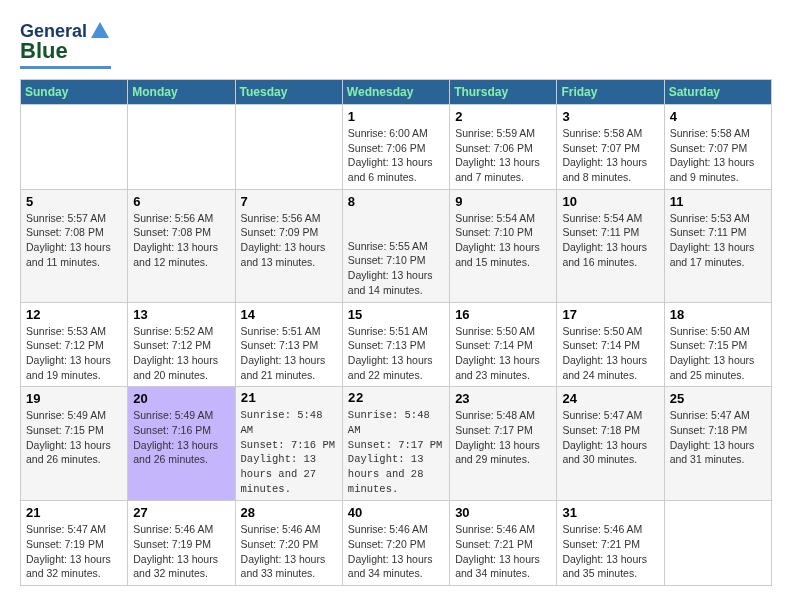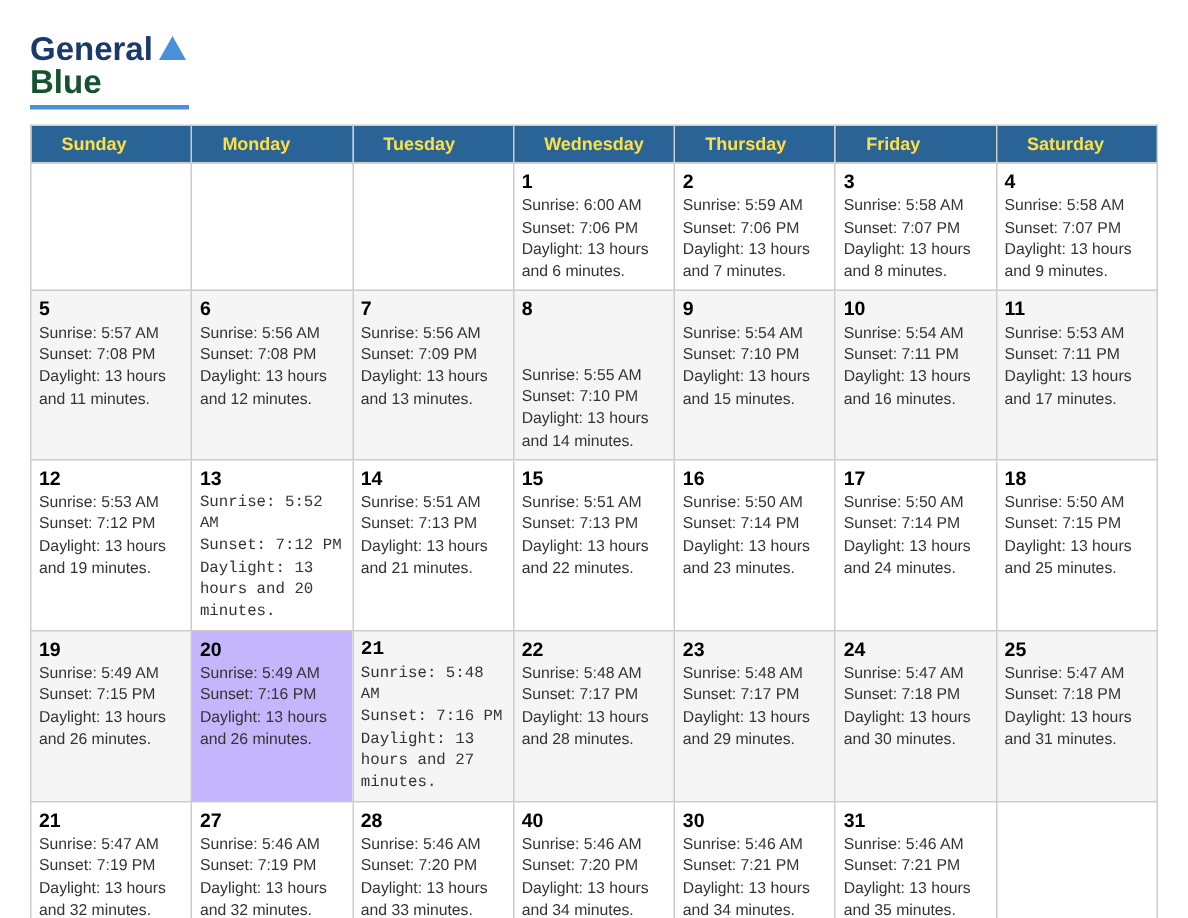--- a/index.html
+++ b/index.html
@@ -39,23 +39,23 @@
       font-size: 16px;
       color: #333;
     }
     .calendar-table {
       width: 100%;
       border-collapse: collapse;
       font-size: 11px;
     }
     .calendar-table th {
       background: #2a6496;
-      color: #fde047;
+      color: #86efac;
       text-align: left;
-      padding: 5px 20px;
+      padding: 5px 4px;
       font-size: 12px;
       font-weight: bold;
       border: 1px solid #ccc;
     }
     .calendar-table td {
       vertical-align: top;
       border: 1px solid #ccc;
       padding: 4px 5px;
       width: calc(100% / 7);
       min-height: 80px;
@@ -78,21 +78,21 @@
     .empty-cell {
       background: #fff !important;
     }
   </style>
 </head>
 <body>
 
 <div class="header">
   <div class="logo">
     <div style="display:flex;align-items:center;gap:0;">
-      <span style="font-size:22px;font-weight:bold;color:#1a3a6b;">General</span>
+      <span style="font-size:18px;font-weight:bold;color:#1a3a6b;">General</span>
       <svg width="22" height="22" viewBox="0 0 22 22" style="margin-left:2px;">
         <polygon points="11,2 20,18 2,18" fill="#4a90d9"></polygon>
       </svg>
     </div>
     <div style="font-size:22px;font-weight:bold;color:#14532d;margin-top:-4px;">Blue</div>
     <div class="logo-underline"></div>
   </div>
   <div class="title-block">
     <div class="cal-title"></div>
     <div class="cal-subtitle"></div>
@@ -187,21 +187,21 @@
       </tr>
       <tr>
         <td>
           <div class="day-number">12</div>
           <div class="day-info" style="white-space: pre-line;">Sunrise: 5:53 AM
 Sunset: 7:12 PM
 Daylight: 13 hours and 19 minutes.</div>
         </td>
         <td>
           <div class="day-number">13</div>
-          <div class="day-info" style="white-space: pre-line; font-family: Liberation Mono, monospace;">Sunrise: 5:52 AM
+          <div class="day-info" style="white-space: pre-line;">Sunrise: 5:52 AM
 Sunset: 7:12 PM
 Daylight: 13 hours and 20 minutes.</div>
         </td>
         <td>
           <div class="day-number">14</div>
           <div class="day-info" style="white-space: pre-line;">Sunrise: 5:51 AM
 Sunset: 7:13 PM
 Daylight: 13 hours and 21 minutes.</div>
         </td>
         <td>
@@ -241,21 +241,21 @@
           <div class="day-info" style="white-space: pre-line;">Sunrise: 5:49 AM
 Sunset: 7:16 PM
 Daylight: 13 hours and 26 minutes.</div>
         </td>
         <td style="background: rgb(245, 245, 245); font-family: Liberation Mono, monospace;">
           <div class="day-number">21</div>
           <div class="day-info" style="white-space: pre-line;">Sunrise: 5:48 AM
 Sunset: 7:16 PM
 Daylight: 13 hours and 27 minutes.</div>
         </td>
-        <td style="background: rgb(245, 245, 245);">
+        <td style="background: rgb(245, 245, 245); font-family: Liberation Mono, monospace;">
           <div class="day-number">22</div>
           <div class="day-info" style="white-space: pre-line;">Sunrise: 5:48 AM
 Sunset: 7:17 PM
 Daylight: 13 hours and 28 minutes.</div>
         </td>
         <td style="background: rgb(245, 245, 245);">
           <div class="day-number">23</div>
           <div class="day-info" style="white-space: pre-line;">Sunrise: 5:48 AM
 Sunset: 7:17 PM
 Daylight: 13 hours and 29 minutes.</div>

